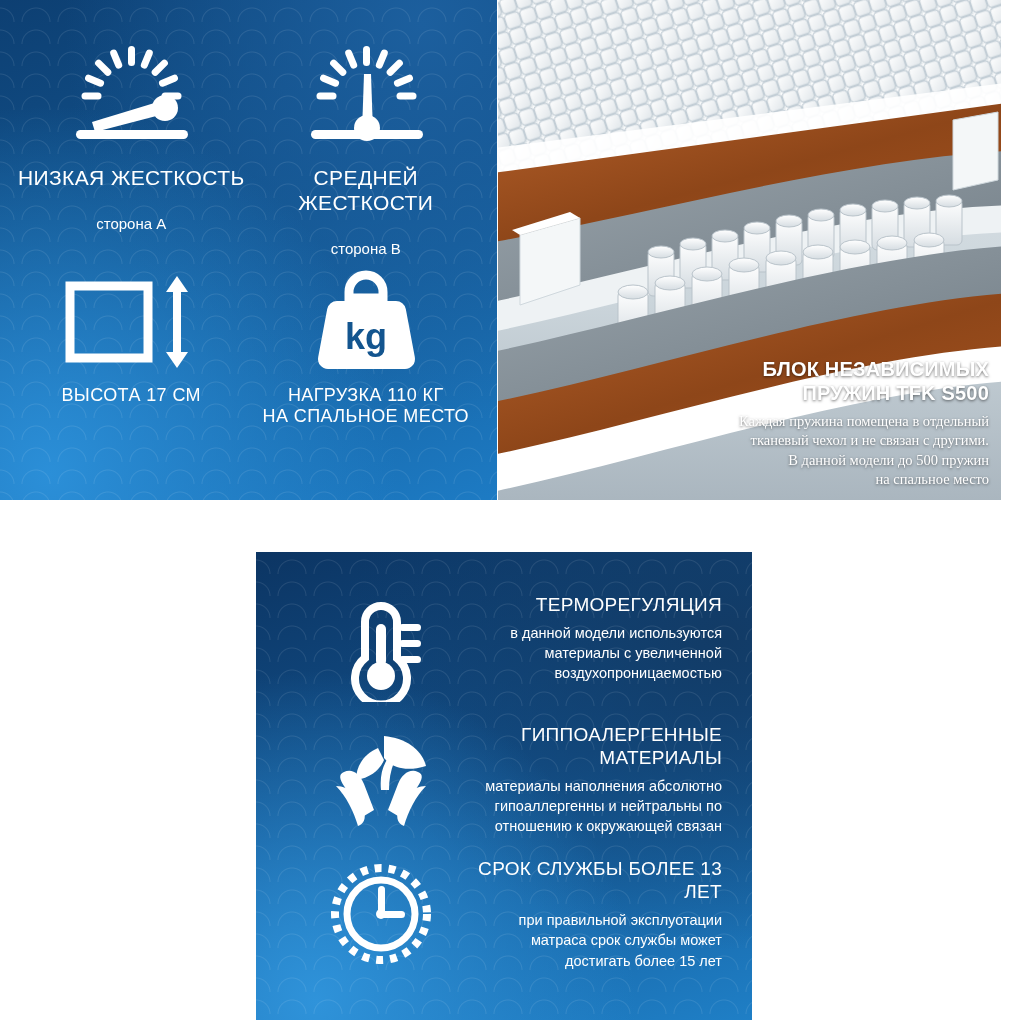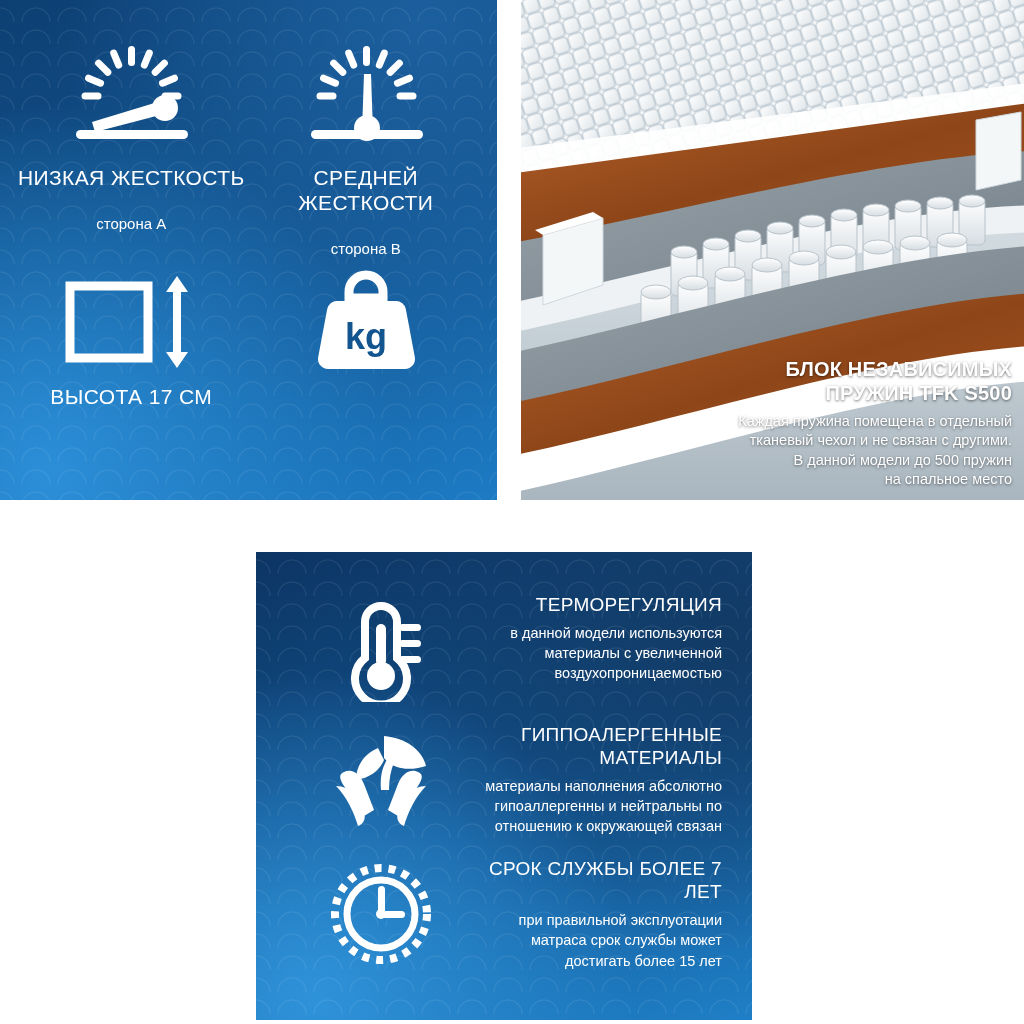--- a/index.html
+++ b/index.html
@@ -64,26 +64,26 @@
     font-weight: 400;
     margin-top: 10px;
     white-space: pre-line;
   }
   .feat-sub {
     font-size: 15px;
     margin-top: 24px;
     font-weight: 400;
   }
   .feat.row2 .feat-icon { height: 110px; }
-  .feat.row2 .feat-title { font-size: 21px; margin-top: 8px; }
+  .feat.row2 .feat-title { font-size: 18px; margin-top: 8px; }
 
   
   .panel-spring {
     position: absolute;
-    left: 521px;
+    left: 498px;
     top: 0;
     width: 503px;
     height: 500px;
     overflow: hidden;
     background: linear-gradient(180deg, #dfe6ea 0%, #cfd8de 55%, #b9c4cb 100%);
   }
   .mattress {
     position: absolute;
     inset: 0;
   }
@@ -99,20 +99,21 @@
   .spring-caption .t1 {
     font-size: 20px;
     font-weight: 700;
     line-height: 1.2;
     letter-spacing: .2px;
   }
   .spring-caption .t2 {
     font-size: 14.5px;
     line-height: 1.35;
     margin-top: 7px;
+    font-family: Liberation Serif, serif;
   }
 
   
   .panel-bottom {
     position: absolute;
     left: 256px;
     top: 552px;
     width: 496px;
     height: 468px;
     overflow: hidden;
@@ -237,20 +238,22 @@
     <div class="feat row2">
       <div class="feat-icon">
         <svg width="120" height="110" viewBox="0 0 120 110">
           <g fill="none" stroke="#ffffff" stroke-width="9">
             <path d="M60 8 a17 17 0 0 1 17 17 v6 h-34 v-6 a17 17 0 0 1 17 -17z"></path>
           </g>
           <path fill="#ffffff" d="M30 34 h60 a10 10 0 0 1 9.8 8 l9 48 a10 10 0 0 1 -9.8 12 h-77 a10 10 0 0 1 -9.8 -12 l9 -48 a10 10 0 0 1 9.8 -8z"></path>
           <text x="60" y="82" font-family="Liberation Sans, sans-serif" font-size="36" font-weight="700" fill="#13558f" text-anchor="middle">kg</text>
         </svg>
       </div>
+      <div class="feat-title">НАГРУЗКА 110 КГ
+НА СПАЛЬНОЕ МЕСТО</div>
       <div class="feat-sub"></div>
     </div>
 
   </div>
 </div>
 
 <div class="panel-spring">
   <div class="mattress">
     <svg width="503" height="500" viewBox="0 0 503 500" preserveAspectRatio="none">
       <defs>
@@ -465,21 +468,21 @@
               <circle cx="52" cy="52" r="46" fill="none" stroke="#ffffff" stroke-width="8" stroke-dasharray="7 7"></circle>
             </g>
             <circle cx="52" cy="52" r="34" fill="none" stroke="#ffffff" stroke-width="7"></circle>
             <rect x="49" y="24" width="7" height="30" rx="3.5"></rect>
             <rect x="52" y="49" width="24" height="7" rx="3.5"></rect>
             <circle cx="52" cy="52" r="5"></circle>
           </g>
         </svg>
       </div>
       <div class="b-text">
-        <div class="b-title">СРОК СЛУЖБЫ БОЛЕЕ 7 ЛЕТ</div>
+        <div class="b-title">СРОК СЛУЖБЫ БОЛЕЕ 13 ЛЕТ</div>
         <div class="b-desc">при правильной эксплуотации
 матраса срок службы может
 достигать более 15 лет</div>
       </div>
     </div>
 
   </div>
 </div>
 
 </body></html>

